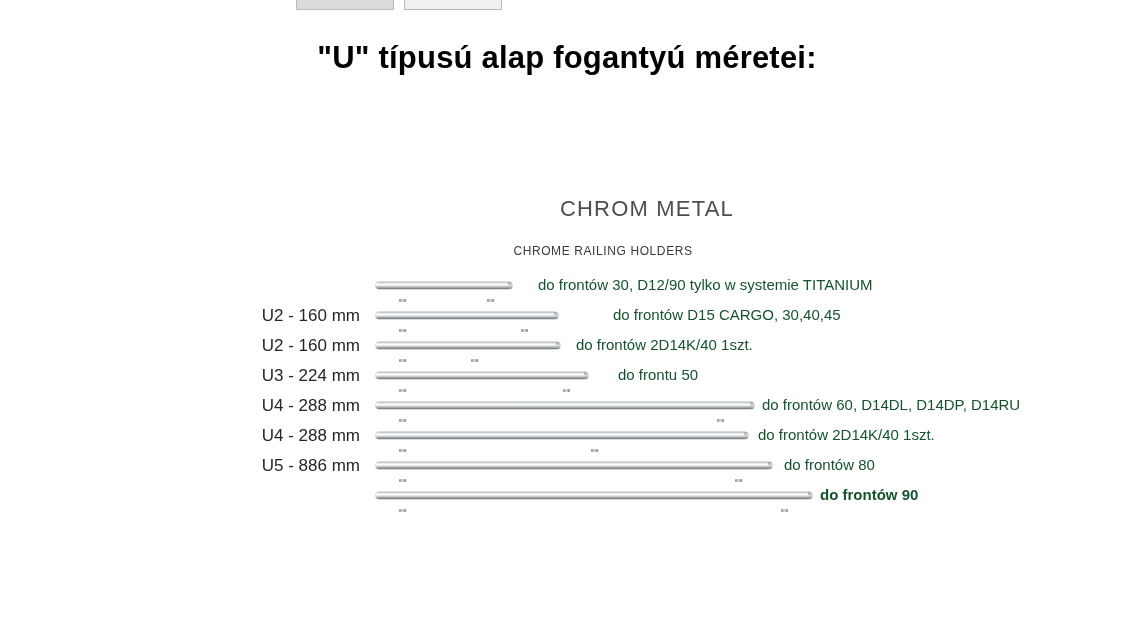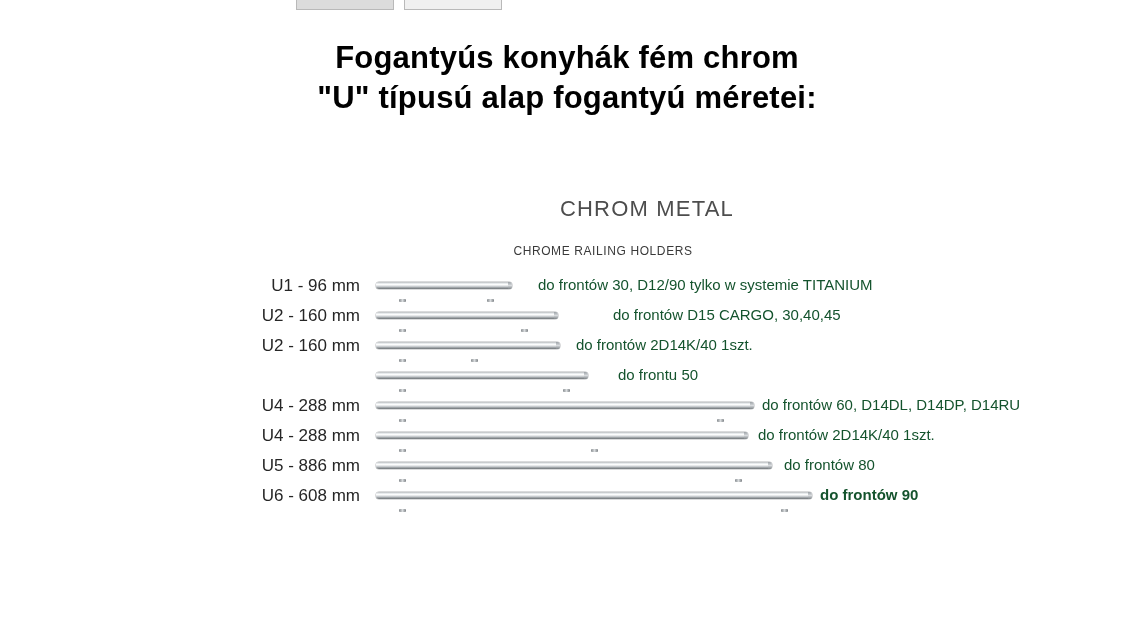--- a/index.html
+++ b/index.html
@@ -156,32 +156,30 @@
 </style>
 </head>
 <body>
 
 <div id="top-strip">
   <div class="strip-box b1"></div>
   <div class="strip-box b2"></div>
 </div>
 
 <div id="title-block">
-  <div class="tline">Fogantyús konyhák fém chrom</div>
   <div class="tline">"U" típusú alap fogantyú méretei:</div>
 </div>
 
 <div id="brand">
   <div class="brand-main">CHROM METAL</div>
   <div class="brand-sub">CHROME RAILING HOLDERS</div>
 </div>
 
 <div id="rows">
     <div class="row">
-      <div class="row-label">U1 - 96 mm</div>
       <div class="handle" style="width: 136px;">
         <div class="bar" style="width: 136px;"></div>
         <div class="leg" style="left: 24px;"></div>
         <div class="leg" style="left: 112px;"></div>
       </div>
       <div class="row-note" style="left: 538px;">do frontów 30, D12/90 tylko w systemie TITANIUM</div>
     </div>
     <div class="row">
       <div class="row-label">U2 - 160 mm</div>
       <div class="handle" style="width: 182px;">
@@ -194,20 +192,21 @@
     <div class="row">
       <div class="row-label">U2 - 160 mm</div>
       <div class="handle" style="width: 184px;">
         <div class="bar" style="width: 184px;"></div>
         <div class="leg" style="left: 24px;"></div>
         <div class="leg" style="left: 96px;"></div>
       </div>
       <div class="row-note" style="left: 576px;">do frontów 2D14K/40 1szt.</div>
     </div>
     <div class="row">
+      <div class="row-label">U3 - 224 mm</div>
       <div class="handle" style="width: 212px;">
         <div class="bar" style="width: 212px;"></div>
         <div class="leg" style="left: 24px;"></div>
         <div class="leg" style="left: 188px;"></div>
       </div>
       <div class="row-note" style="left: 618px;">do frontu 50</div>
     </div>
     <div class="row">
       <div class="row-label">U4 - 288 mm</div>
       <div class="handle" style="width: 378px;">
@@ -229,21 +228,20 @@
     <div class="row">
       <div class="row-label">U5 - 886 mm</div>
       <div class="handle" style="width: 396px;">
         <div class="bar" style="width: 396px;"></div>
         <div class="leg" style="left: 24px;"></div>
         <div class="leg" style="left: 360px;"></div>
       </div>
       <div class="row-note" style="left: 784px;">do frontów 80</div>
     </div>
     <div class="row">
-      <div class="row-label">U6 - 608 mm</div>
       <div class="handle" style="width: 436px;">
         <div class="bar" style="width: 436px;"></div>
         <div class="leg" style="left: 24px;"></div>
         <div class="leg" style="left: 406px;"></div>
       </div>
       <div class="row-note" style="left: 820px; font-weight: bold;">do frontów 90</div>
     </div>
   </div>
 
 </body></html>

